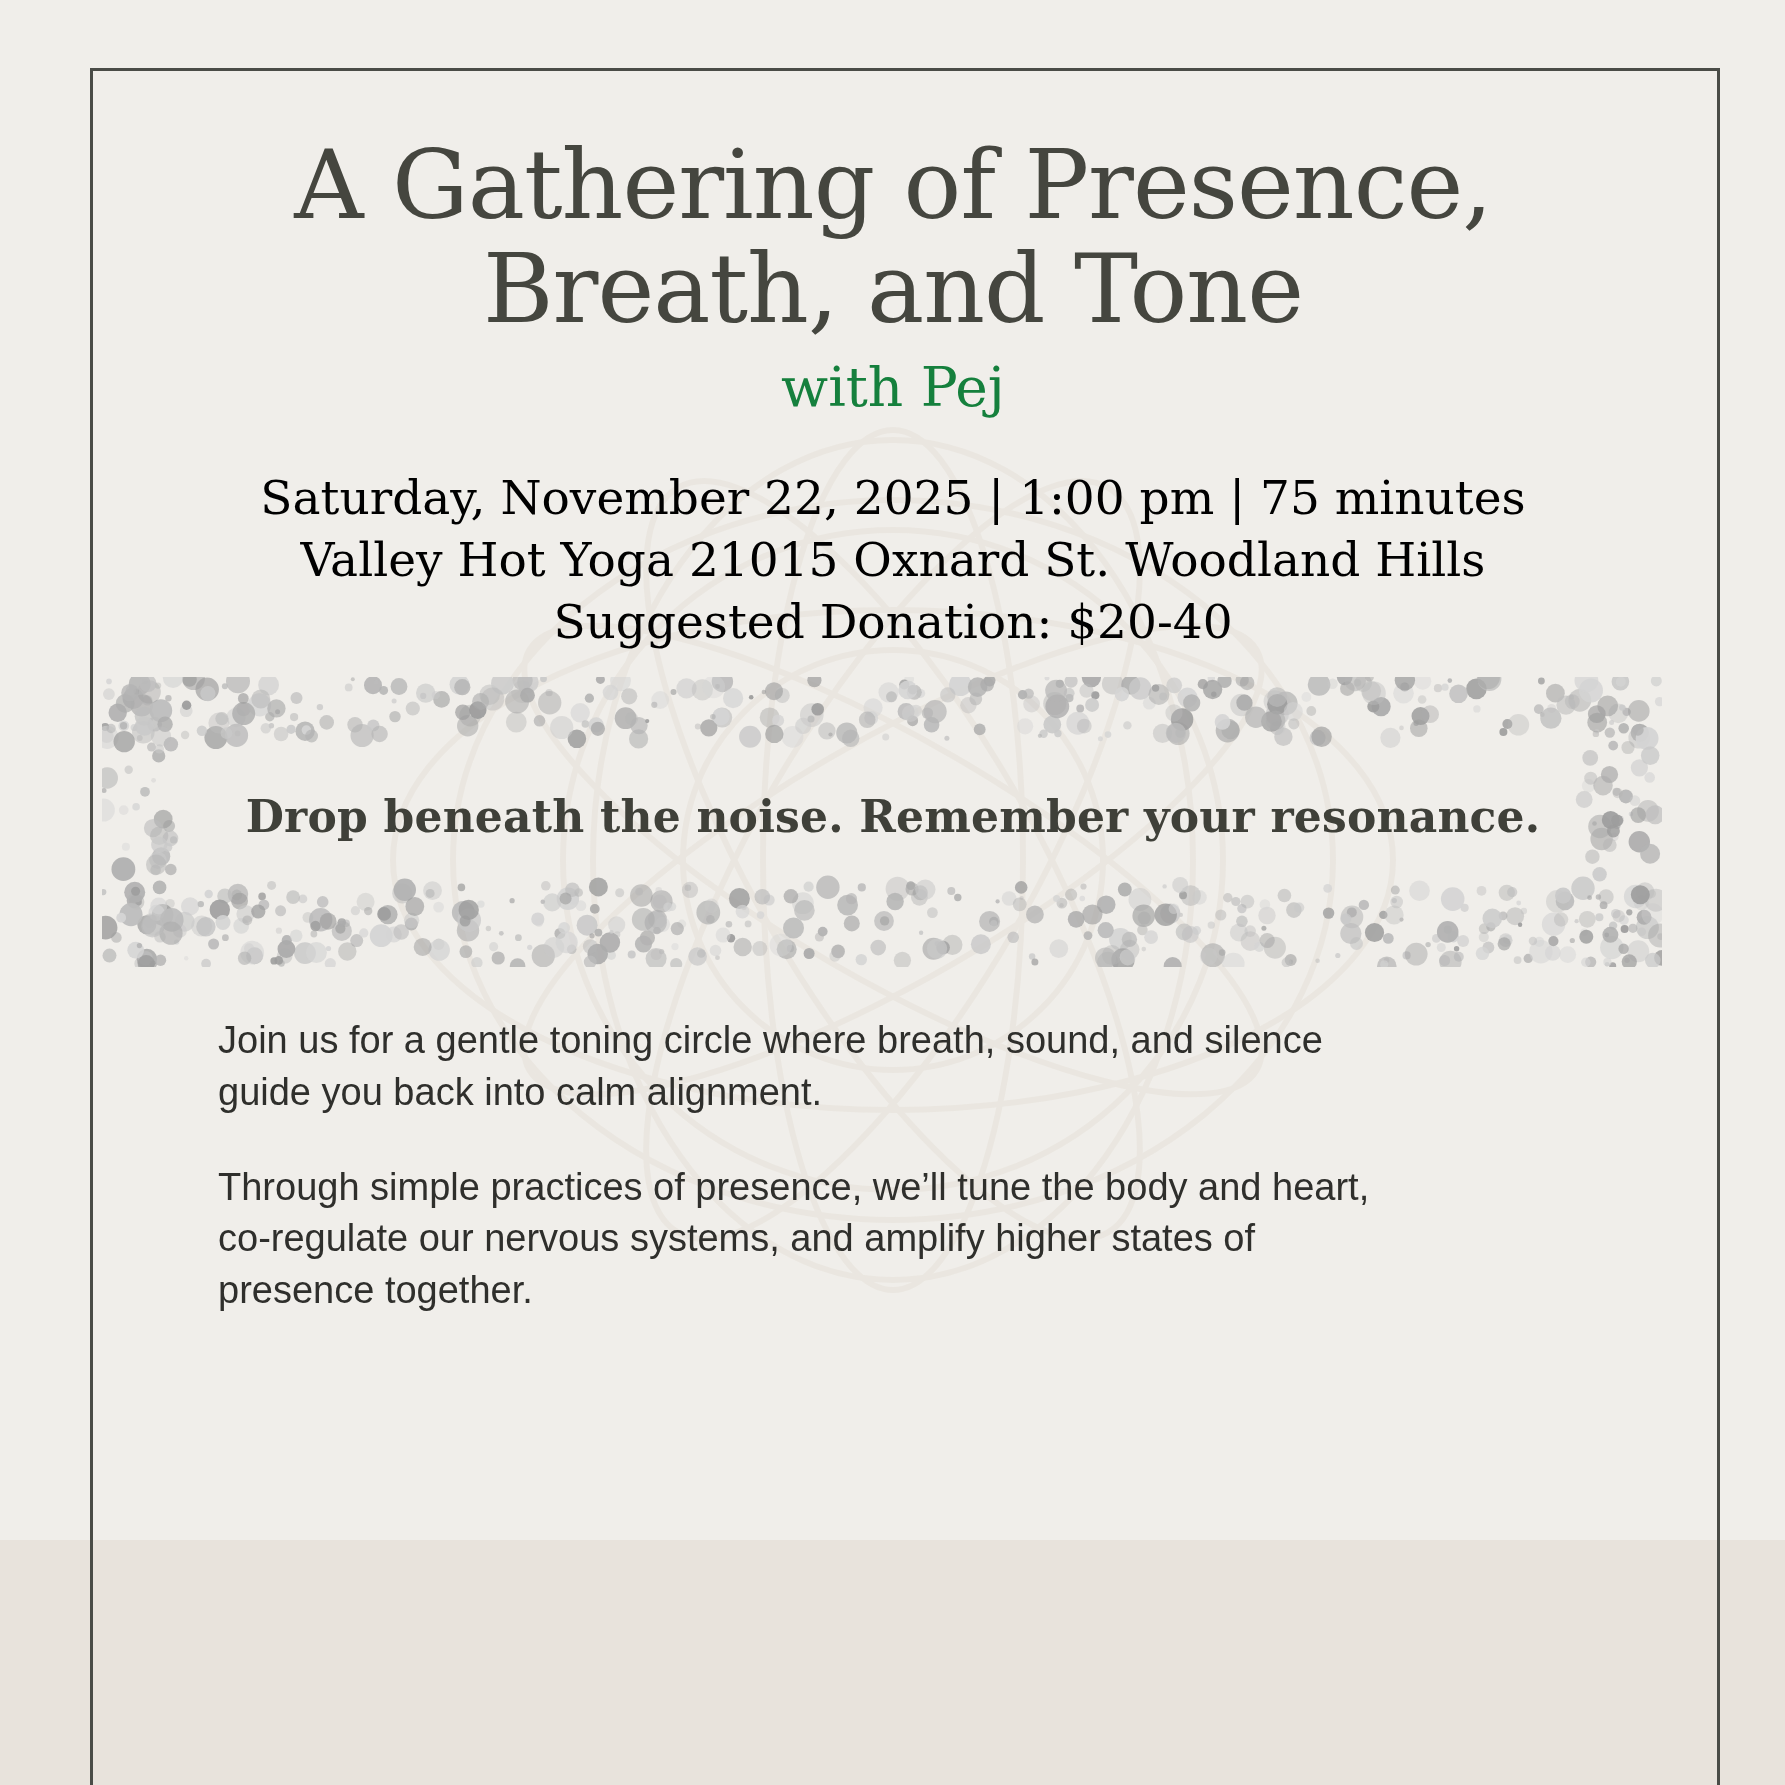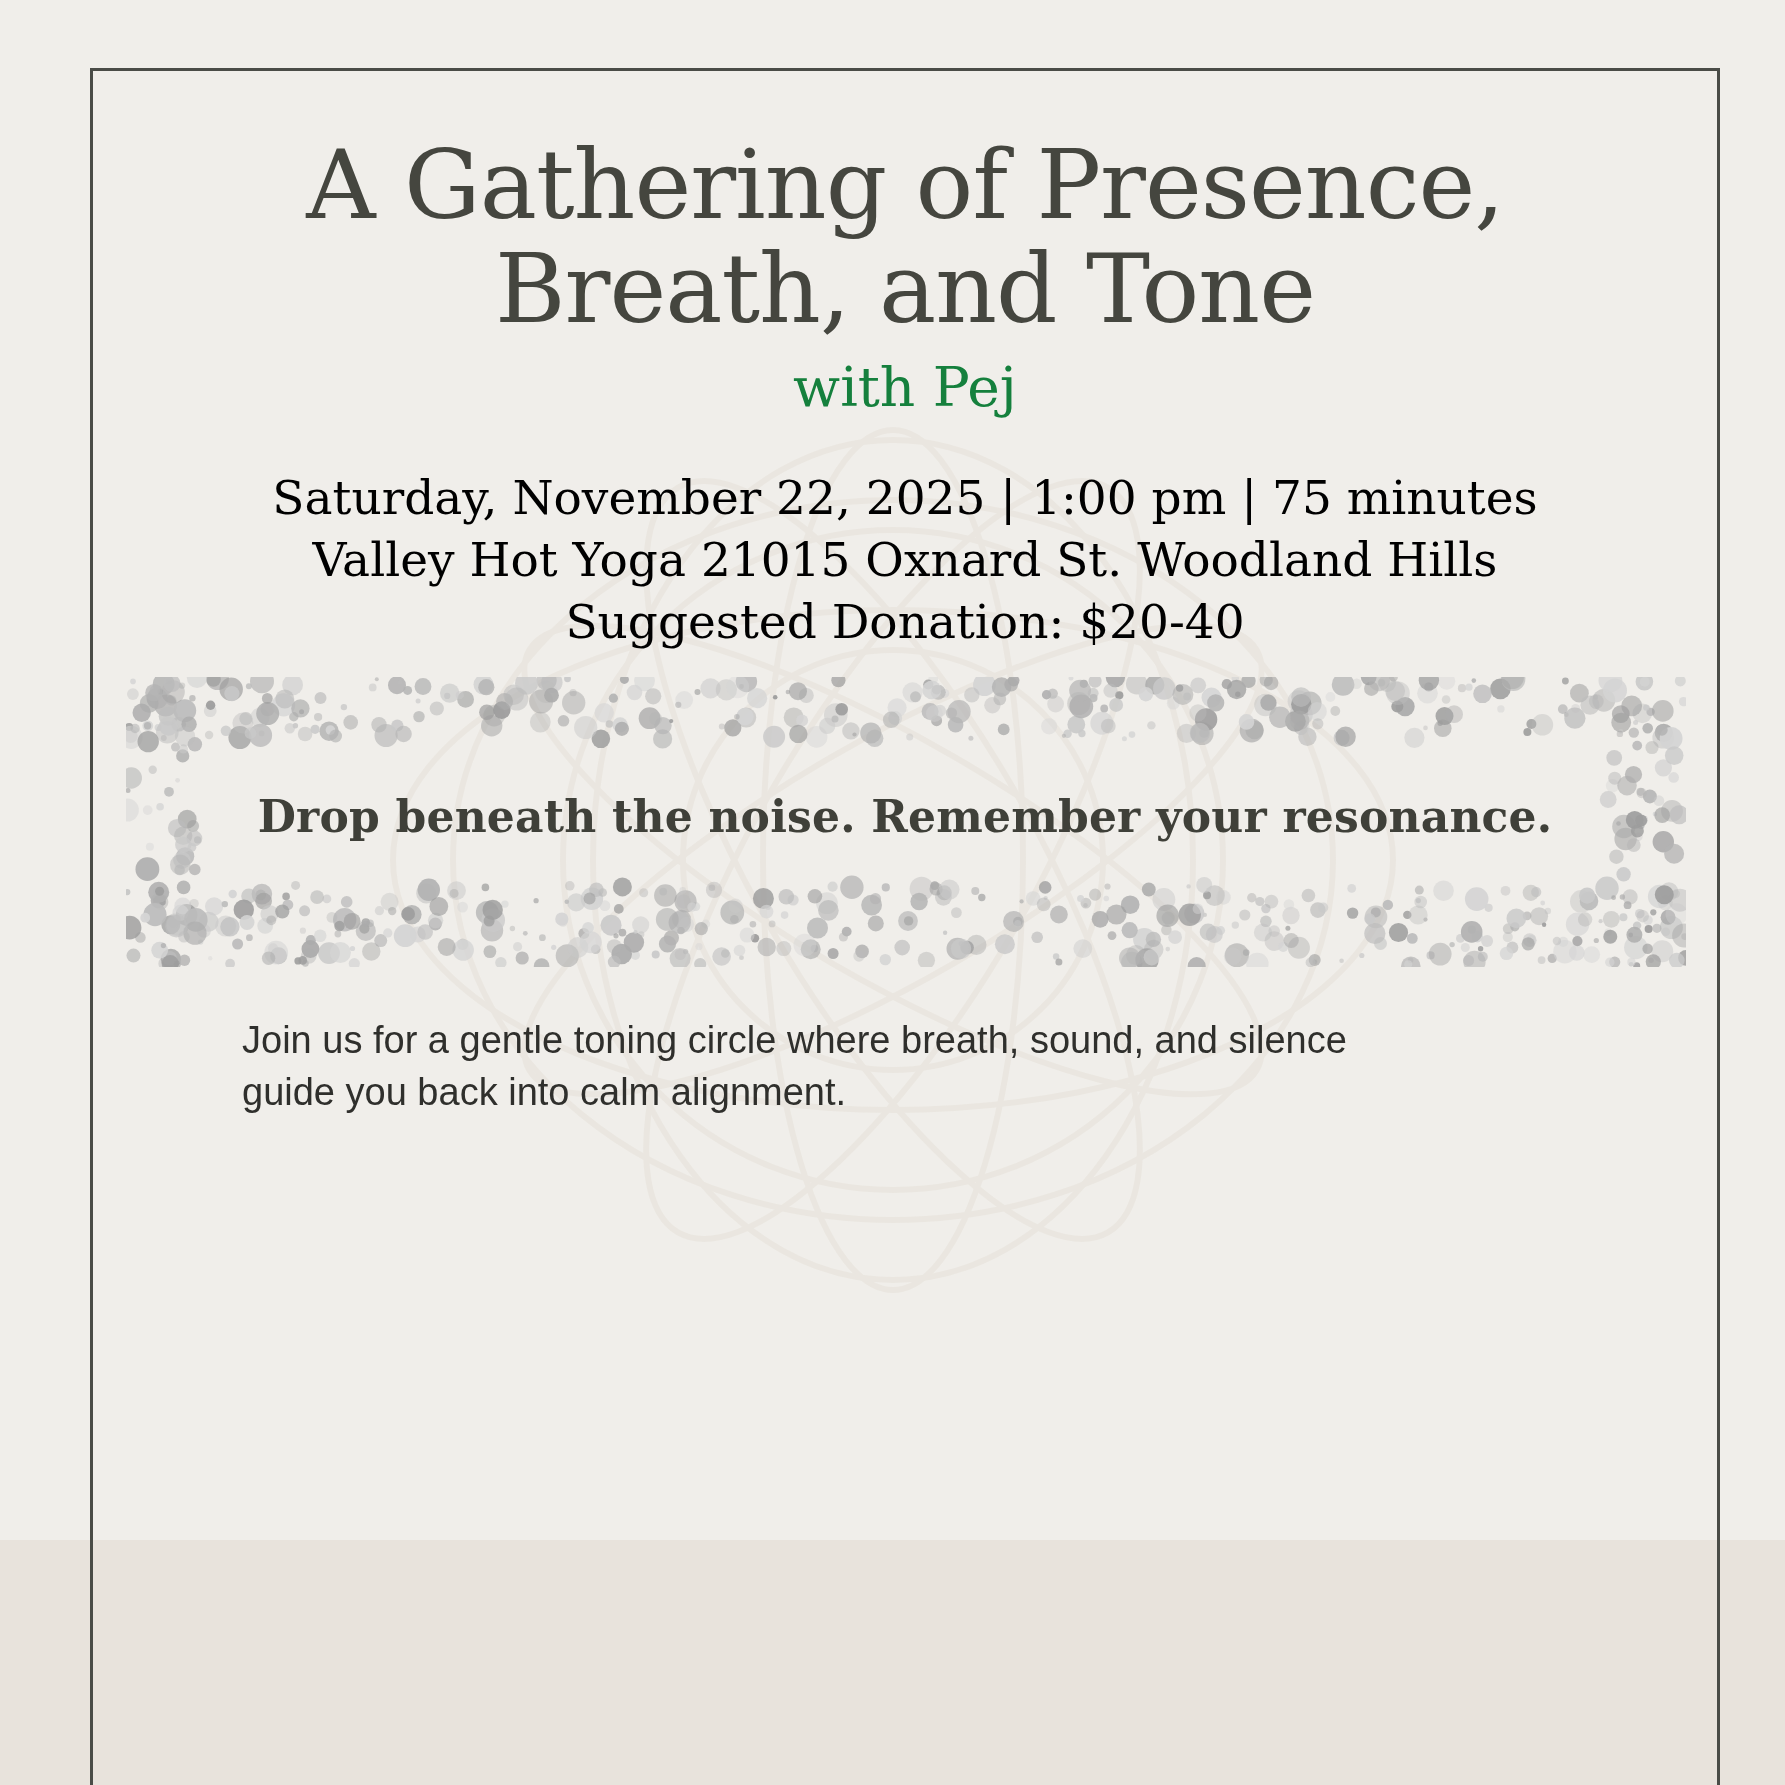--- a/index.html
+++ b/index.html
@@ -56,21 +56,21 @@
     box-sizing: border-box;
   }
 
   .content {
     position: absolute;
     left: 90px;
     top: 68px;
     width: 1630px;
     height: 1717px;
     box-sizing: border-box;
-    padding: 40px 56px 0 56px;
+    padding: 40px 56px 0 32px;
   }
 
   .title {
     font-family: "DejaVu Serif", serif;
     font-size: 96px;
     line-height: 1.08;
     color: #45463f;
     text-align: center;
     letter-spacing: -1px;
     margin: 26px 0 0 0;
@@ -989,16 +989,17 @@
             <circle cx="1518.8" cy="4.8" r="5.0" fill="#d4d4d4" opacity="0.67"></circle>
             <circle cx="1507.8" cy="168.1" r="6.9" fill="#b3b3b3" opacity="0.49"></circle>
             <circle cx="1553.2" cy="137.8" r="9.5" fill="#bcbcbc" opacity="0.69"></circle>
           </g>
       </svg>
       <div class="banner-text">Drop beneath the noise. Remember your resonance.</div>
     </div>
 
     <div class="body-copy">
       <p>Join us for a gentle toning circle where breath, sound, and silence guide you back into calm alignment.</p>
+      <p>Through simple practices of presence, we’ll tune the body and heart, co-regulate our nervous systems, and amplify higher states of presence together.</p>
     </div>
 
   </div>
 </div>
 
 </body></html>

